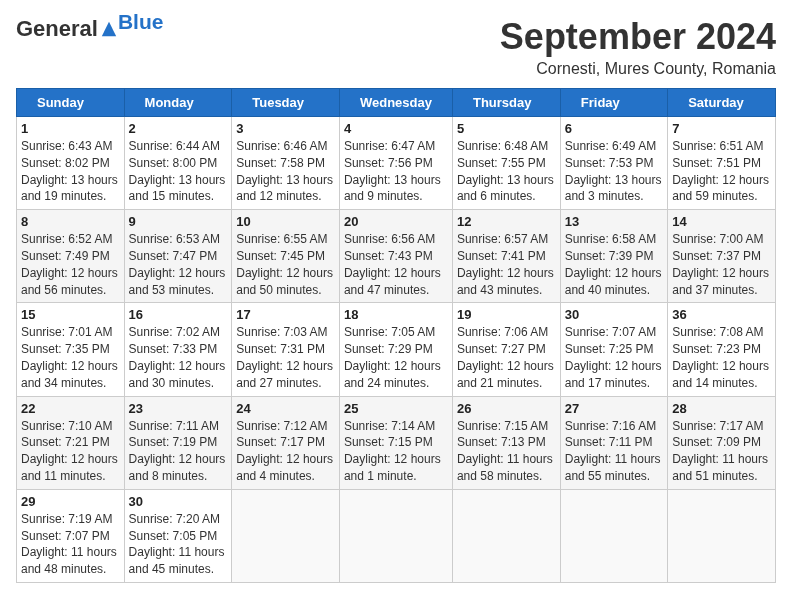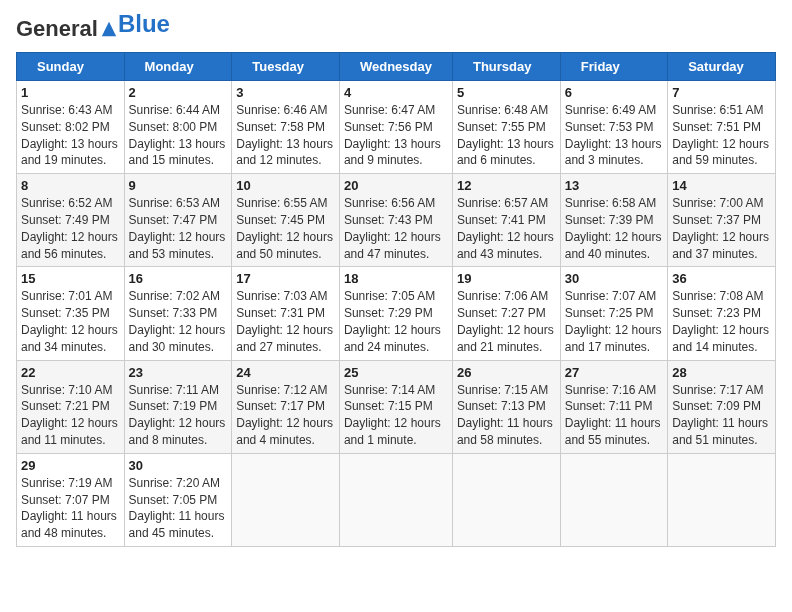--- a/index.html
+++ b/index.html
@@ -91,23 +91,25 @@
 <body>
 
 <div class="header-area">
   <div class="logo">
     <div class="logo-text">
       <span class="logo-general">General</span>
       <svg class="logo-icon" viewBox="0 0 20 20">
         <polygon points="10,2 18,18 2,18" fill="#2472c8"></polygon>
       </svg>
     </div>
-    <div style="font-size:24px;font-weight:bold;color:#2472c8;margin-top:-6px;margin-left:0;">Blue</div>
+    <div style="font-size:21px;font-weight:bold;color:#2472c8;margin-top:-6px;margin-left:0;">Blue</div>
   </div>
   <div class="title-area">
+    <div class="month-title">September 2024</div>
+    <div class="location-title">Cornesti, Mures County, Romania</div>
   </div>
 </div>
 
 <table class="calendar-table">
   <thead>
     <tr>
     <th>Sunday</th>
         <th>Monday</th>
         <th>Tuesday</th>
         <th>Wednesday</th>

